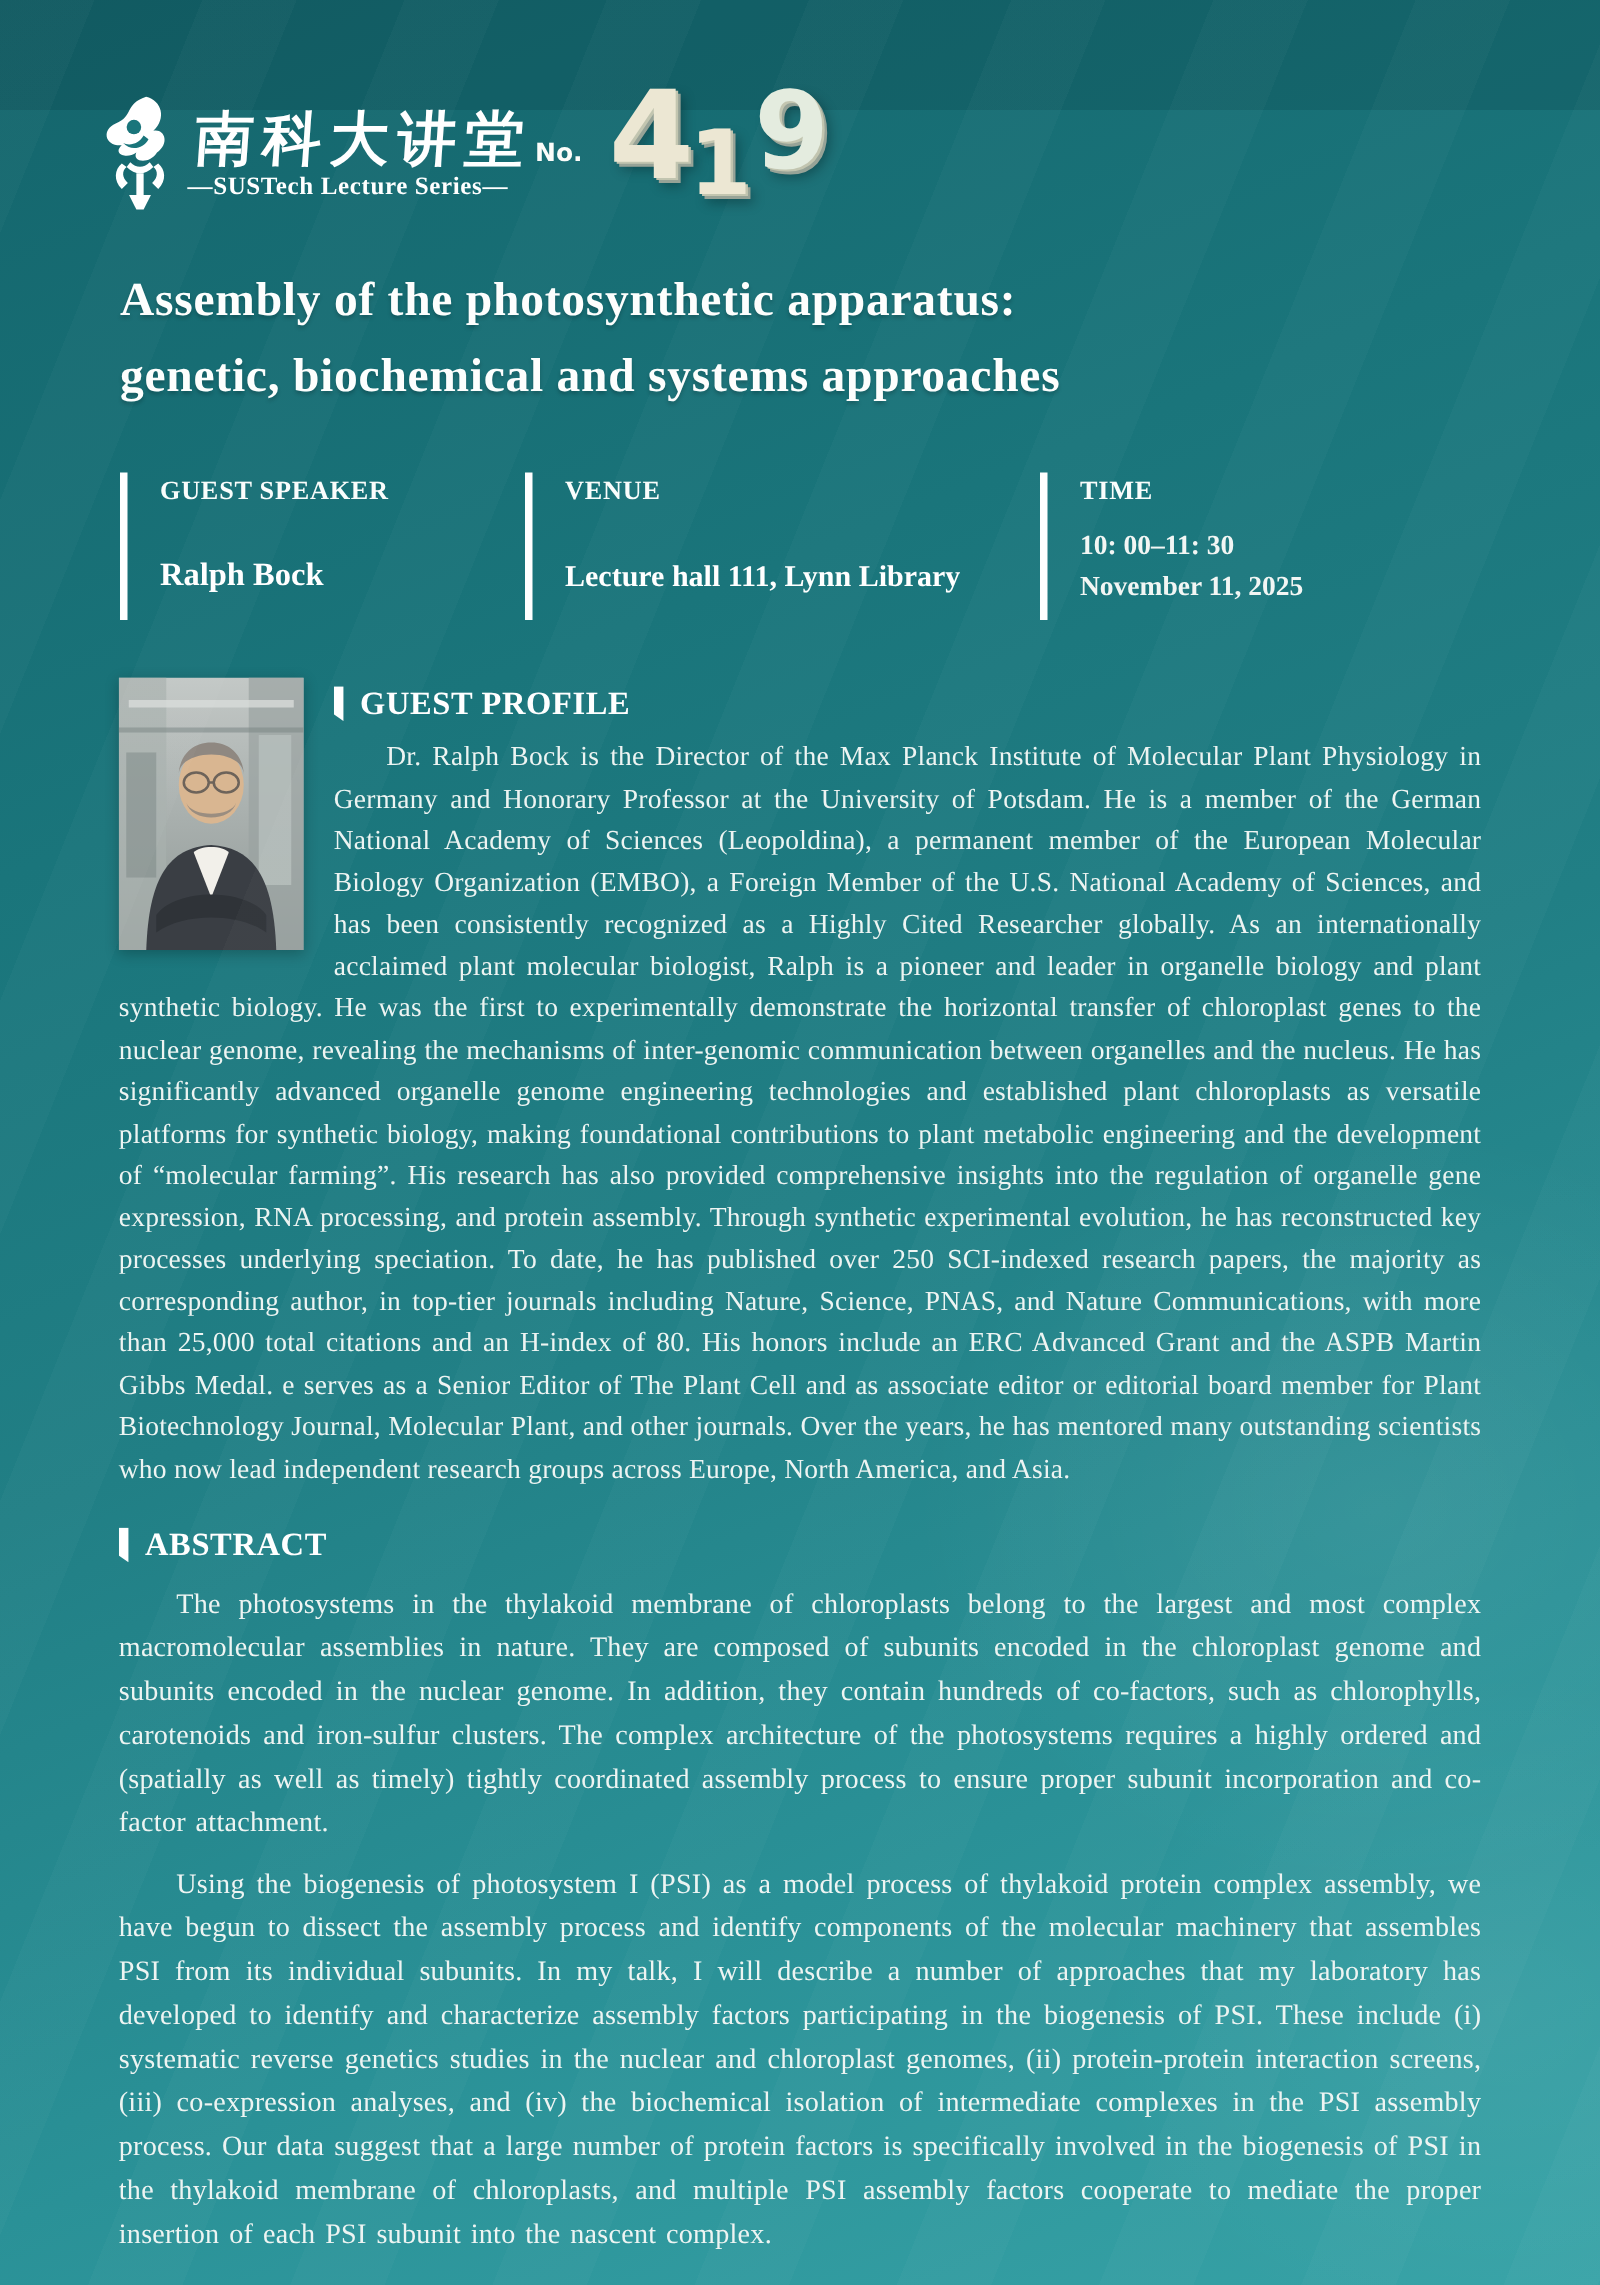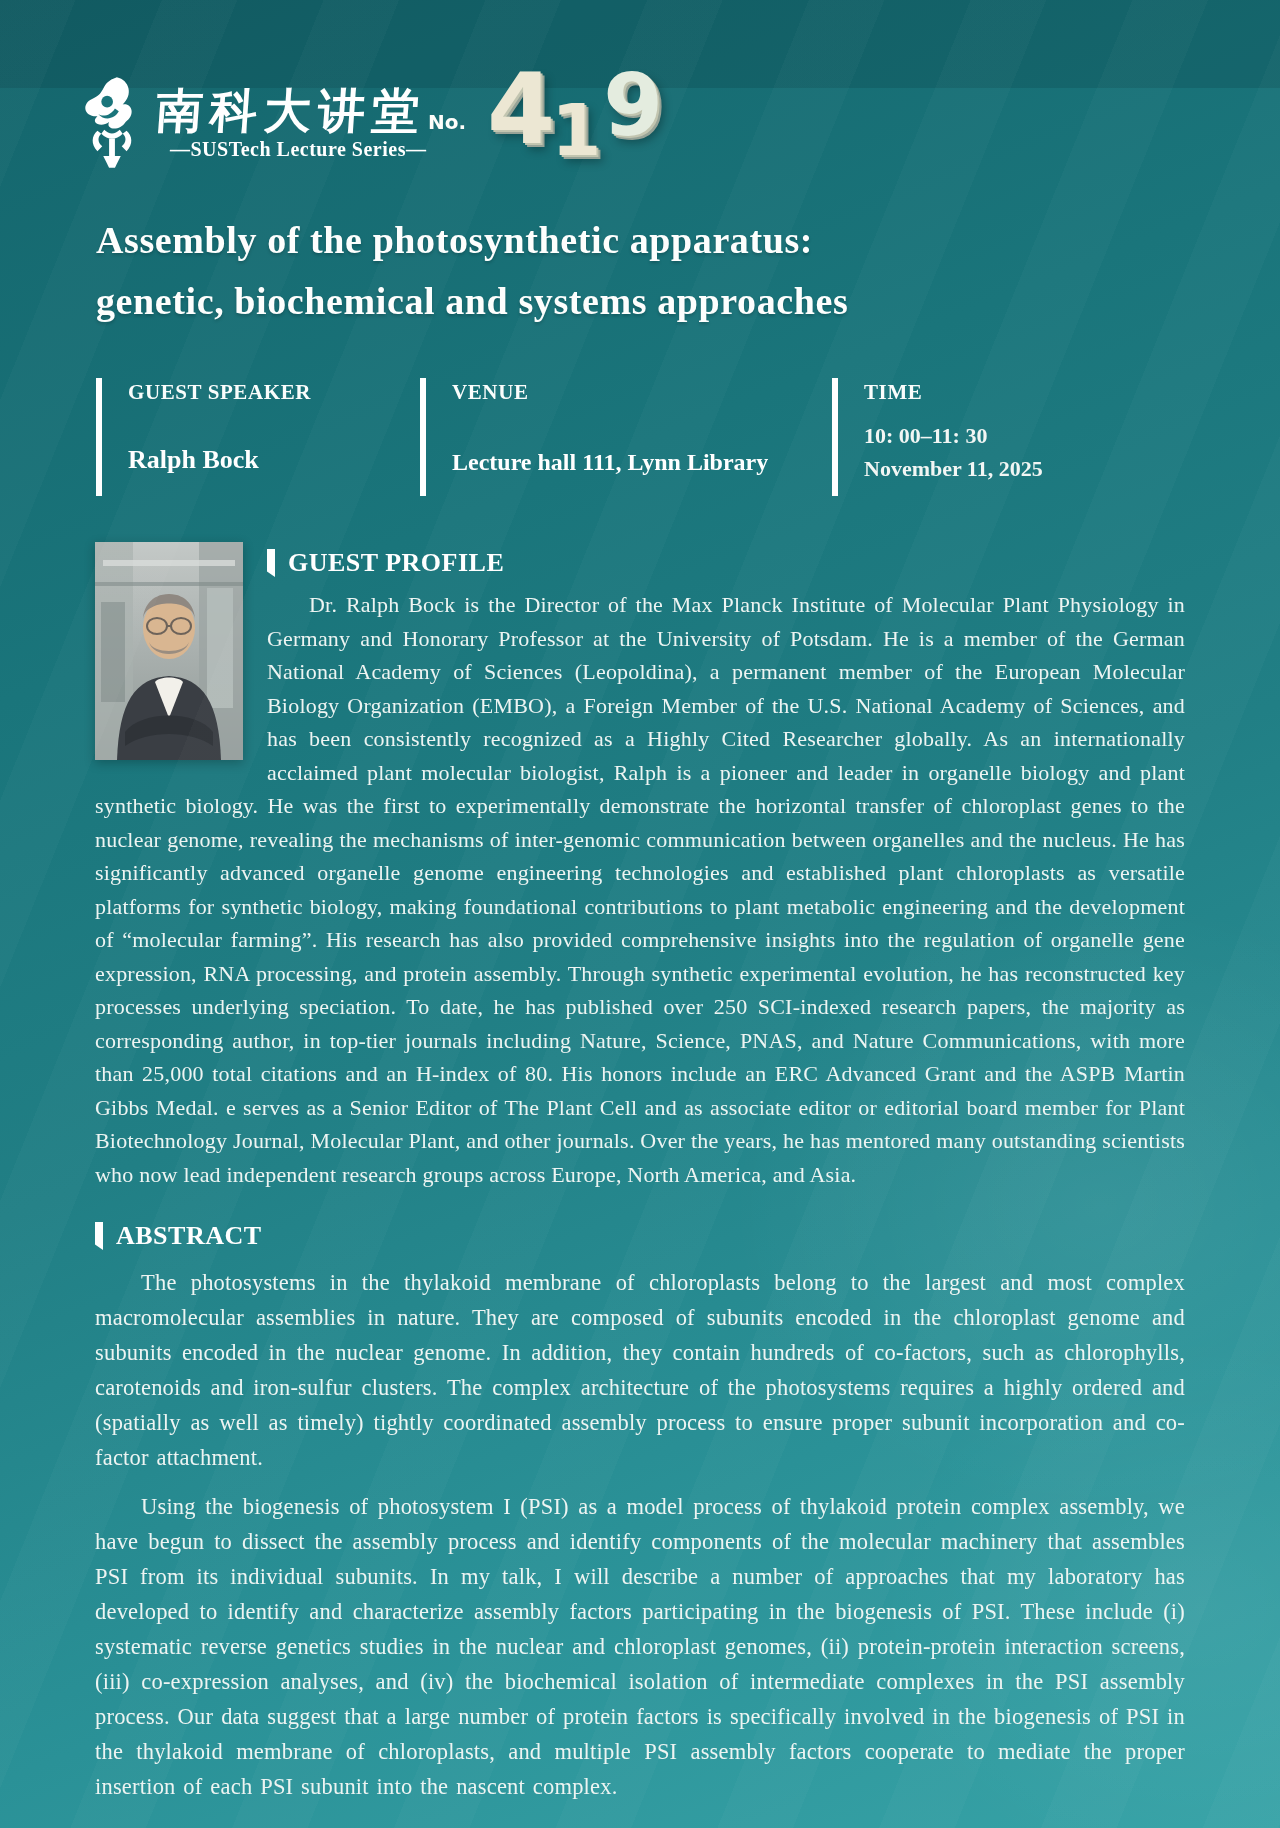--- a/index.html
+++ b/index.html
@@ -26,21 +26,21 @@
   .header{ position:relative; height:192px; }
   .logo-icon{ position:absolute; left:78px; top:76px; width:68px; height:94px; }
   .cn-title{
     position:absolute; left:156px; top:80px;
     font-family:"DejaVu Sans",sans-serif;
     font-size:47px; font-weight:bold; letter-spacing:7px; color:#ffffff;
     transform:skewX(-4deg);
   }
   .en-subtitle{
     position:absolute; left:150px; top:138px;
-    font-size:20px; letter-spacing:0.5px; color:#ffffff; font-weight:600;margin-left:20px;
+    font-size:20px; letter-spacing:0.5px; color:#ffffff; font-weight:600;
   }
   .no-label{
     position:absolute; left:428px; top:110px;
     font-family:"DejaVu Sans",sans-serif; font-size:20px; font-weight:bold; color:#fdfdfa;
   }
   .issue{ position:absolute; left:487px; top:60px; display:flex; align-items:flex-start;
     font-family:"DejaVu Sans",sans-serif; font-weight:800; color:#ece7d3;
   }
   .issue .d{ text-shadow:2px 2px 0 #c2c5b0, 4px 4px 0 #97a397, 6px 7px 9px rgba(0,20,22,0.35); line-height:1; }
   .d4{ font-size:98px; }

